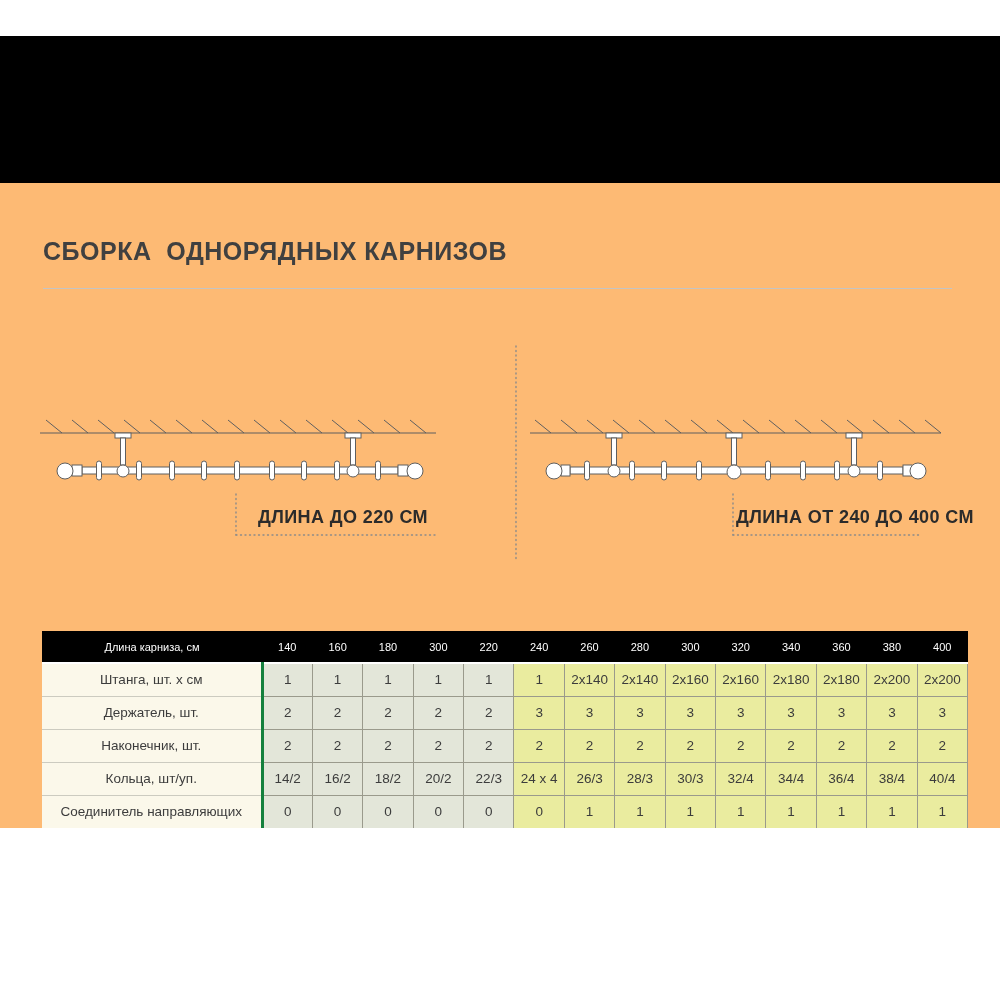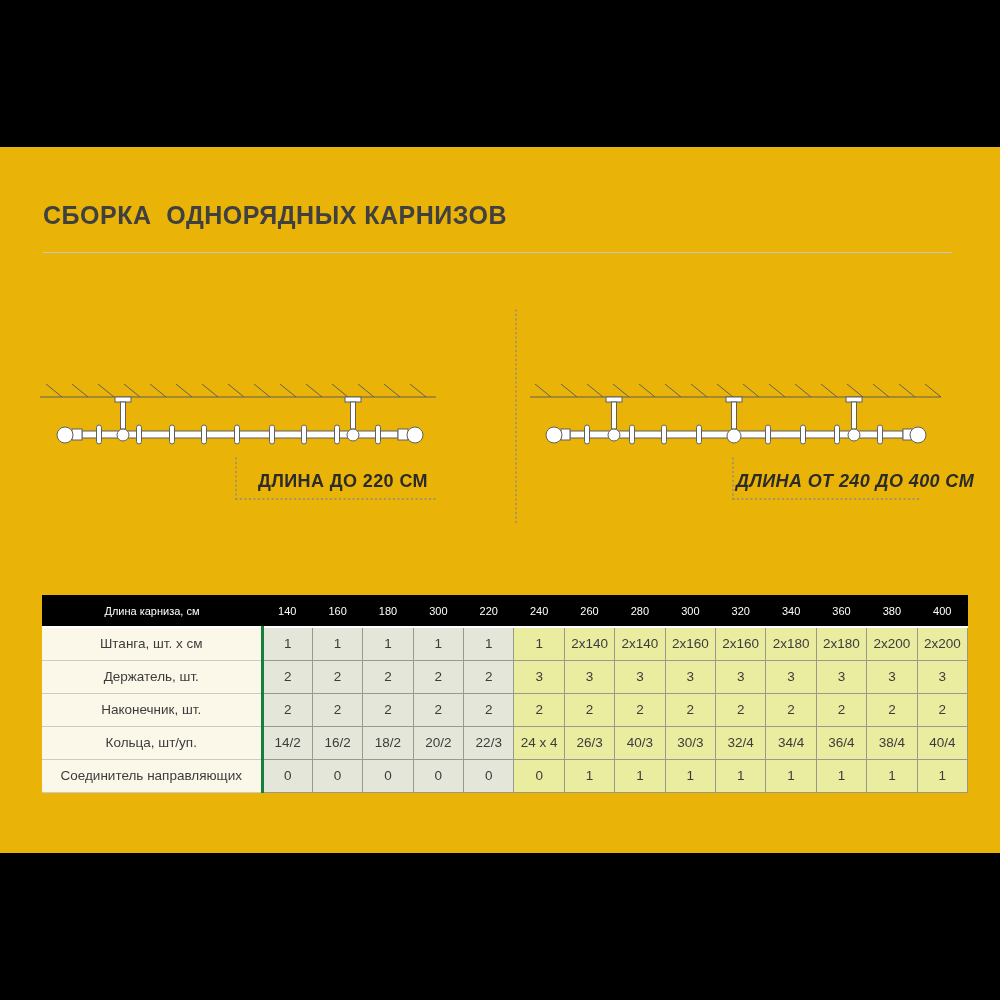--- a/index.html
+++ b/index.html
@@ -1,40 +1,40 @@
 <!DOCTYPE html>
 <html><head>
 <meta charset="utf-8">
 <style>
   * { margin: 0; padding: 0; box-sizing: border-box; }
   html, body { background: #ffffff; }
   body { font-family: "Liberation Sans", sans-serif; }
   #page {
-    position: relative; width: 1000px; height: 1000px;
-    background: #eab308; overflow: hidden;
+    position: relative; width: 1000px; height: 792px;
+    background: #fdba74; overflow: hidden; margin-top: 36px;
   }
   .black-bar { position: absolute; left: 0; width: 1000px; background: var(--bar-bg, #000); }
   #top-bar { top: 0; height: 147px; }
   #bottom-bar { top: 853px; height: 147px; }
   #main-title {
     position: absolute; left: 43px; top: 201px;
     font-size: 25px; font-weight: bold; color: #404040;
     letter-spacing: 0.5px; white-space: pre;
   }
   #title-rule {
     position: absolute; left: 43px; top: 252px; width: 909px; height: 1px;
     background: #c4c4c4;
   }
   #diagram-svg { position: absolute; left: 0; top: 290px; }
   .dim-label {
     position: absolute; top: 471px; font-size: 18px; font-weight: bold;
     color: #2b2b2b; letter-spacing: 0.4px; text-align: center; white-space: nowrap;
   }
   #dim-label-left  { left: 250px; width: 186px; }
-  #dim-label-right { left: 736px; width: 188px; font-style: italic; }
+  #dim-label-right { left: 736px; width: 188px; }
   #table-wrap { position: absolute; left: 42px; top: 595px; }
   table { border-collapse: collapse; table-layout: fixed; width: 926px; }
   col.label-col { width: 220px; }
   thead th {
     background: var(--header-bg, #000); color: var(--header-fg, #fff);
     height: 32px; font-size: 11px; font-weight: normal; text-align: center;
     border-bottom: 2px solid #ffffff;
   }
   tbody th, tbody td {
     height: 33px; font-size: 13.5px; font-weight: normal;
@@ -233,21 +233,21 @@
           </tr>
           <tr>
             <th class="row-label">Кольца, шт/уп.</th>
             <td class="g1">14/2</td>
             <td class="g1">16/2</td>
             <td class="g1">18/2</td>
             <td class="g1">20/2</td>
             <td class="g1">22/3</td>
             <td class="g2">24 x 4</td>
             <td class="g2">26/3</td>
-            <td class="g2">40/3</td>
+            <td class="g2">28/3</td>
             <td class="g2">30/3</td>
             <td class="g2">32/4</td>
             <td class="g2">34/4</td>
             <td class="g2">36/4</td>
             <td class="g2">38/4</td>
             <td class="g2">40/4</td>
           </tr>
           <tr>
             <th class="row-label">Соединитель направляющих</th>
             <td class="g1">0</td>

